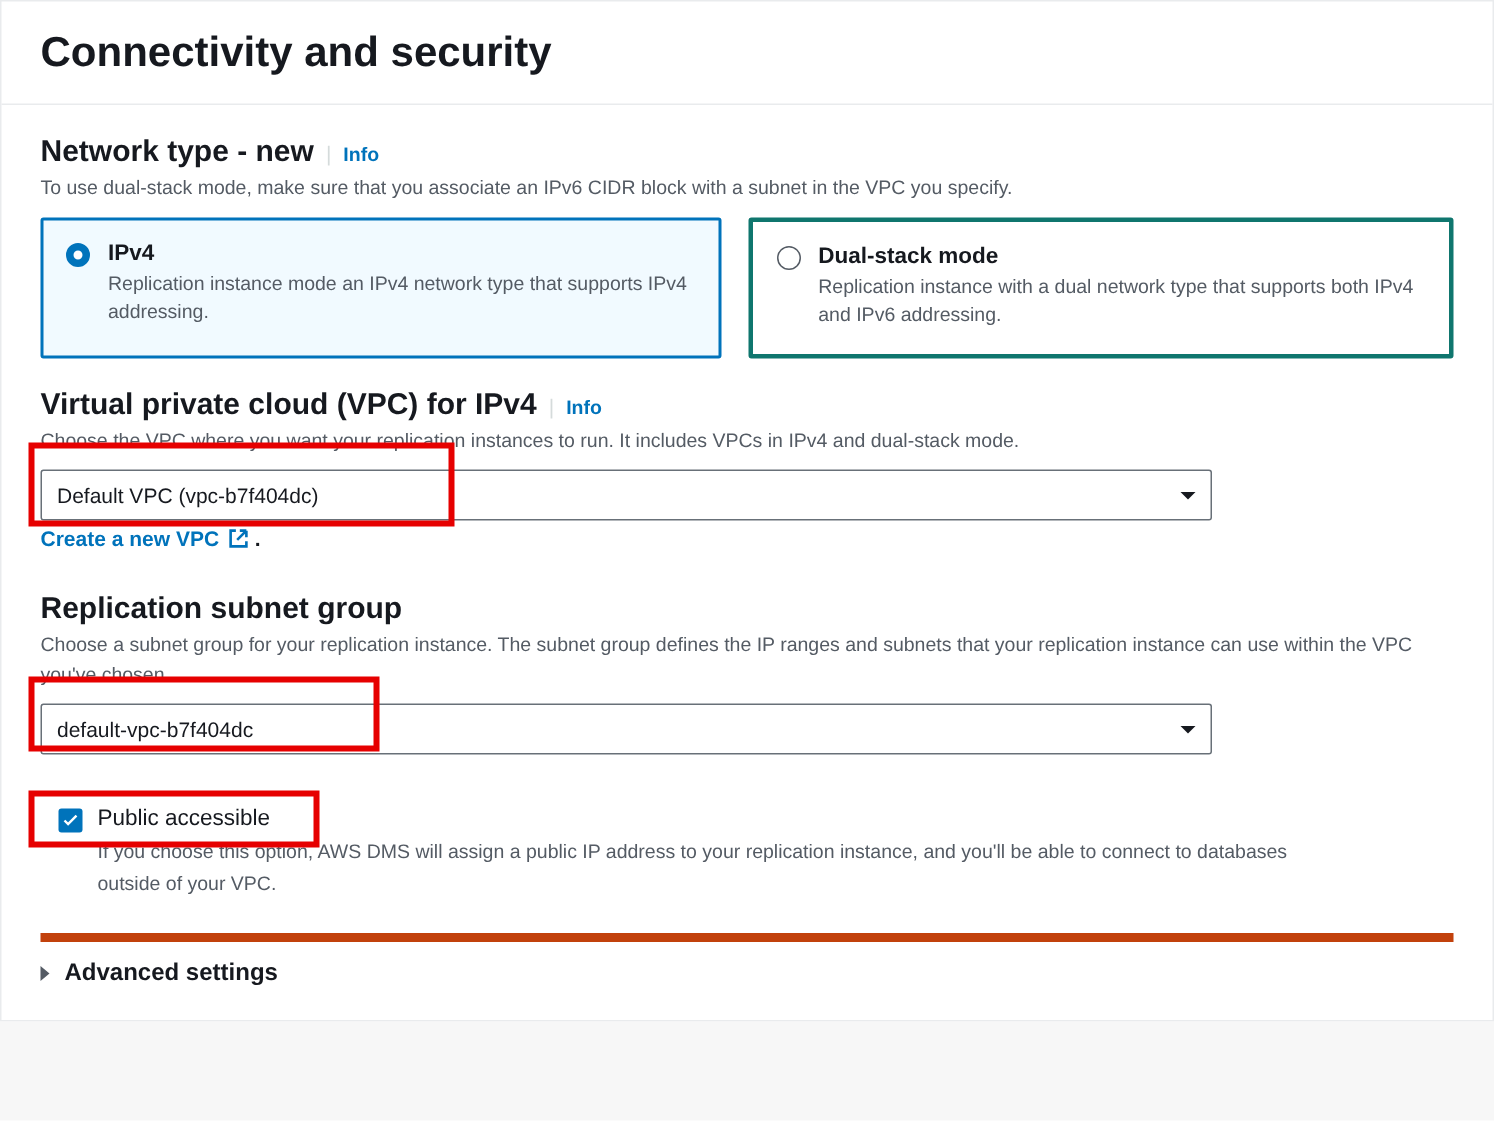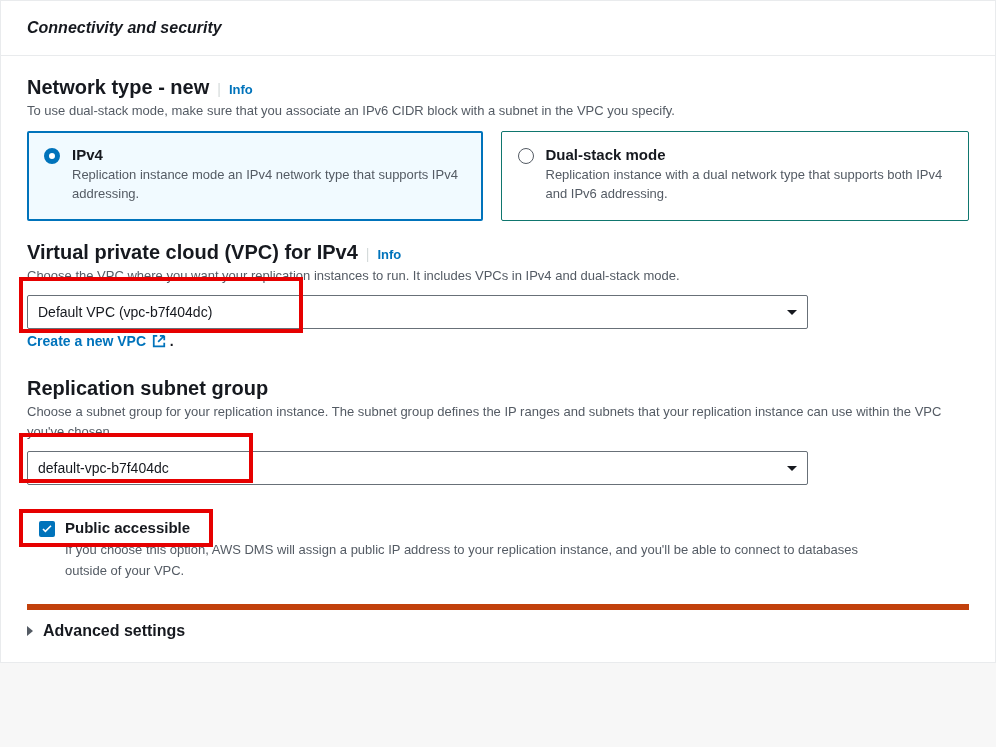--- a/index.html
+++ b/index.html
@@ -13,24 +13,23 @@
     .panel {
       background: #fff;
       border: 1px solid #e9ebed;
       margin: 0;
     }
     .panel-header {
       padding: 18px 26px;
       border-bottom: 1px solid #e9ebed;
     }
     .panel-title {
-      font-size: 16px;
-      font-weight: 700;
-      color: #16191f;
-      font-style: italic;
+      font-size: 28px;
+      font-weight: 700;
+      color: #16191f;
     }
     .panel-body {
       padding: 20px 26px 22px 26px;
     }
     .field-block { margin-bottom: 20px; }
     .field-label-row {
       display: flex;
       align-items: baseline;
       gap: 6px;
       margin-bottom: 2px;
@@ -56,21 +55,21 @@
       font-size: 13px;
       line-height: 1.5;
       margin-bottom: 10px;
     }
     .tile-row {
       display: flex;
       gap: 18px;
     }
     .tile {
       flex: 1;
-      border: 1px solid #0f766e;
+      border: 3px solid #0f766e;
       border-radius: 2px;
       padding: 14px 16px 16px 16px;
       cursor: pointer;
       background: #fff;
       display: flex;
       gap: 12px;
       align-items: flex-start;
     }
     .tile.selected {
       border: 2px solid #0073bb;
@@ -152,21 +151,21 @@
       justify-content: center;
       margin-top: 2px;
       cursor: pointer;
     }
     .checkmark {
       width: 10px; height: 8px;
     }
     .checkbox-content { flex: 1; }
     .checkbox-label {
       font-size: 15px;
-      font-weight: 700;
+      font-weight: 400;
       color: #16191f;
     }
     .checkbox-desc {
       font-size: 13px;
       color: #545b64;
       line-height: 1.6;
       margin-top: 4px;
       max-width: 820px;
     }
     .advanced-row {

